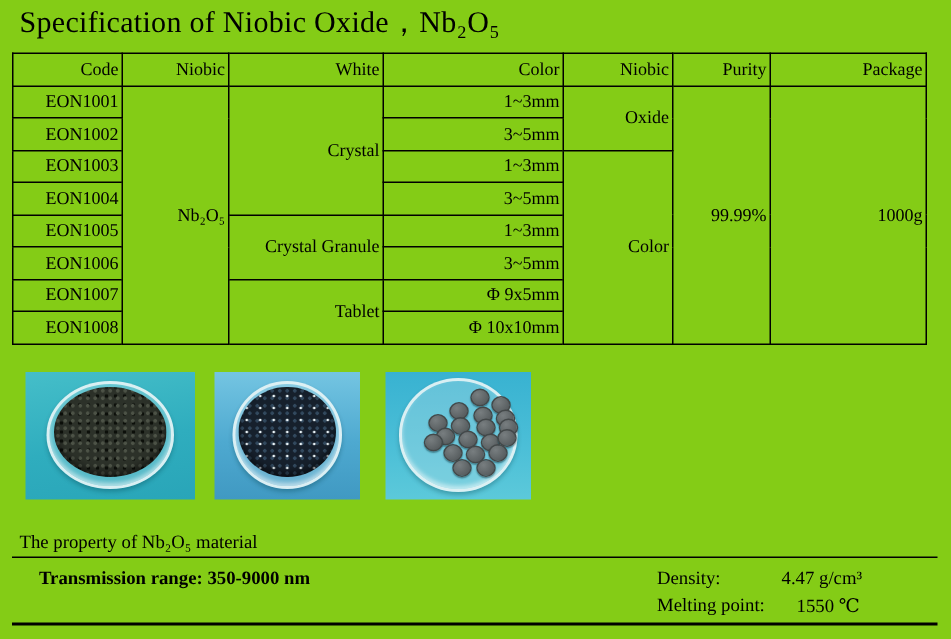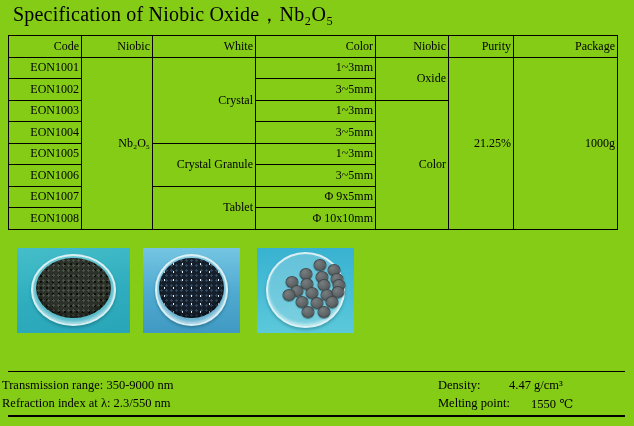--- a/index.html
+++ b/index.html
@@ -63,21 +63,21 @@
     box-shadow:0 1px 1px rgba(0,40,50,0.45);
     transform:translate(-50%,-50%);
   }
   
   .props-heading{position:absolute; left:13px; top:354px; font-size:12.5px;}
   .rule{position:absolute; left:8px; width:617px; background:#000;}
   .rule1{top:371px; height:1px;}
   .rule2{top:415px; height:2px;}
   .prop-text{position:absolute; font-size:12.5px; white-space:nowrap;}
   .p-row1{top:378px;} .p-row2{top:396px;}
-  .p-left{left:2px;} .p-rlabel{left:438px;} .p-rvalue1{left:509px;} .p-rvalue2{left:531px;}
+  .p-left{left:26px;font-weight:bold;} .p-rlabel{left:438px;} .p-rvalue1{left:521px;} .p-rvalue2{left:531px;}
 </style>
 </head>
 <body>
 
 <div class="page">
 
   <h1 class="title">Specification of Niobic Oxide，Nb₂O₅</h1>
 
   <table class="spec">
     <colgroup>
@@ -100,21 +100,21 @@
         <th>Package</th>
       </tr>
     </thead>
     <tbody>
       <tr>
         <td>EON1001</td>
         <td rowspan="8">Nb₂O₅</td>
         <td rowspan="4">Crystal</td>
         <td>1~3mm</td>
         <td rowspan="2">Oxide</td>
-        <td rowspan="8">21.25%</td>
+        <td rowspan="8">99.99%</td>
         <td rowspan="8">1000g</td>
       </tr>
       <tr>
         <td>EON1002</td>
         <td>3~5mm</td>
       </tr>
       <tr>
         <td>EON1003</td>
         <td>1~3mm</td>
         <td rowspan="6">Color</td>
@@ -170,25 +170,25 @@
       <div class="tablet" style="left: 72%; top: 55%;"></div>
       <div class="tablet" style="left: 84%; top: 52%;"></div>
       <div class="tablet" style="left: 33%; top: 55%;"></div>
       <div class="tablet" style="left: 46%; top: 63%;"></div>
       <div class="tablet" style="left: 62%; top: 65%;"></div>
       <div class="tablet" style="left: 77%; top: 64%;"></div>
       <div class="tablet" style="left: 53%; top: 75%;"></div>
       <div class="tablet" style="left: 69%; top: 75%;"></div>
     </div>
 
+  <div class="props-heading">The property of Nb₂O₅ material</div>
   <div class="rule rule1"></div>
 
   <span class="prop-text p-row1 p-left">Transmission range: 350-9000 nm</span>
   <span class="prop-text p-row1 p-rlabel">Density:</span>
   <span class="prop-text p-row1 p-rvalue1">4.47 g/cm³</span>
 
-  <span class="prop-text p-row2 p-left">Refraction index at λ: 2.3/550 nm</span>
   <span class="prop-text p-row2 p-rlabel">Melting point:</span>
   <span class="prop-text p-row2 p-rvalue2">1550 ℃</span>
 
   <div class="rule rule2"></div>
 
 </div>
 
 </body></html>

